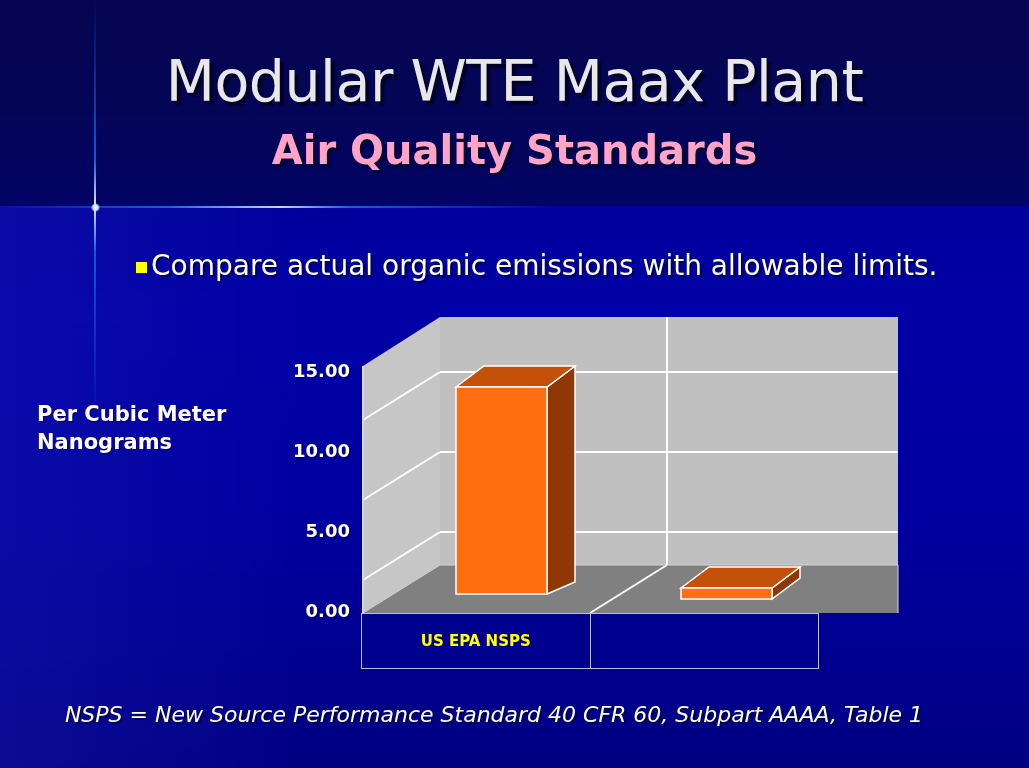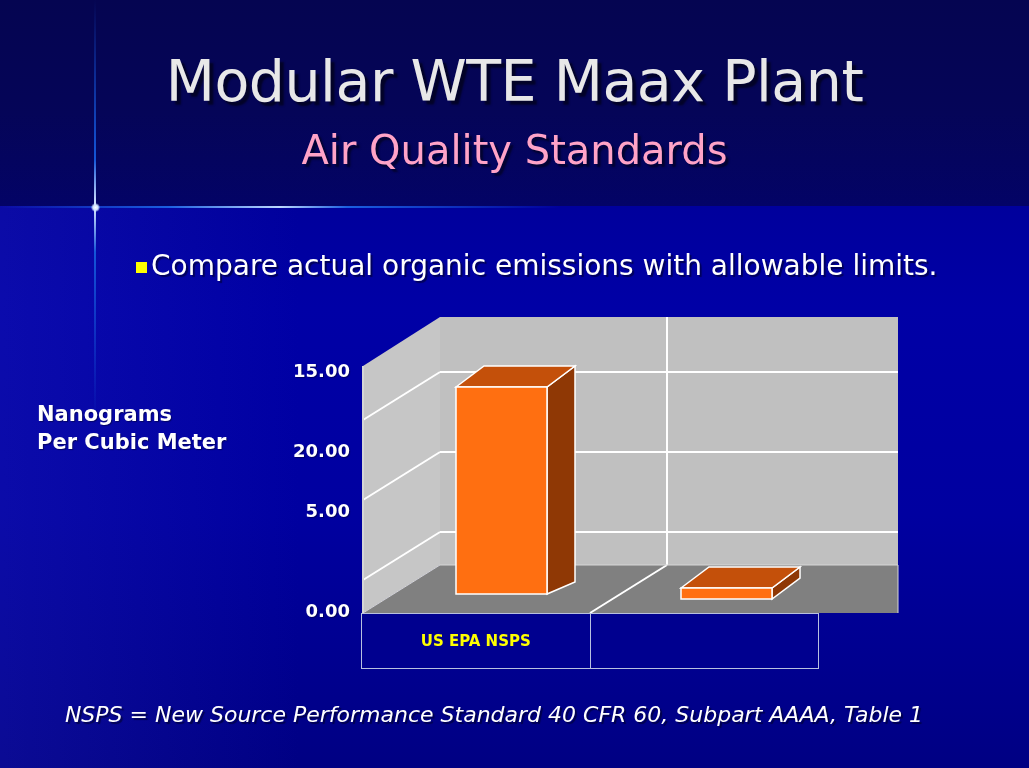--- a/index.html
+++ b/index.html
@@ -67,21 +67,21 @@
     letter-spacing: -0.5px;
     text-shadow: 4px 4px 2px rgba(0,0,0,0.55);
     white-space: nowrap;
   }
   .subtitle {
     position: absolute;
     left: 0; top: 127px;
     width: 1029px;
     text-align: center;
     font-size: 40px;
-    font-weight: normal;
+    font-weight: bold;
     color: #ffa3c7;
     text-shadow: 3px 3px 2px rgba(0,0,0,0.5);
     white-space: nowrap;
   }
 
   
   .bullet-row {
     position: absolute;
     left: 136px; top: 249px;
     display: flex;
@@ -180,27 +180,27 @@
 
   <div class="title">Modular WTE Maax Plant</div>
   <div class="subtitle">Air Quality Standards</div>
 
   <div class="bullet-row">
     <span class="bullet-mark"></span>
     <span class="bullet-text">Compare actual organic emissions with allowable limits.</span>
   </div>
 
   <div class="axis-title">
+    <div>Per Cubic Meter</div>
     <div>Nanograms</div>
-    <div>Per Cubic Meter</div>
   </div>
 
   <div class="tick-label" style="left:270px; top:360px;">15.00</div>
-  <div class="tick-label" style="left:270px; top:440px;">20.00</div>
-  <div class="tick-label" style="left:270px; top:500px;">5.00</div>
+  <div class="tick-label" style="left:270px; top:440px;">10.00</div>
+  <div class="tick-label" style="left:270px; top:520px;">5.00</div>
   <div class="tick-label" style="left:270px; top:600px;">0.00</div>
 
   <div class="chart">
     <svg width="560" height="370" viewBox="0 0 560 370">
 
       <rect x="85" y="7" width="458" height="248" fill="#c0c0c0"></rect>
 
       <polygon points="8,56 85,7 85,255 8,303" fill="#c6c6c6"></polygon>
 
       <polygon points="8,303 85,255 543,255 543,303" fill="#808080"></polygon>

